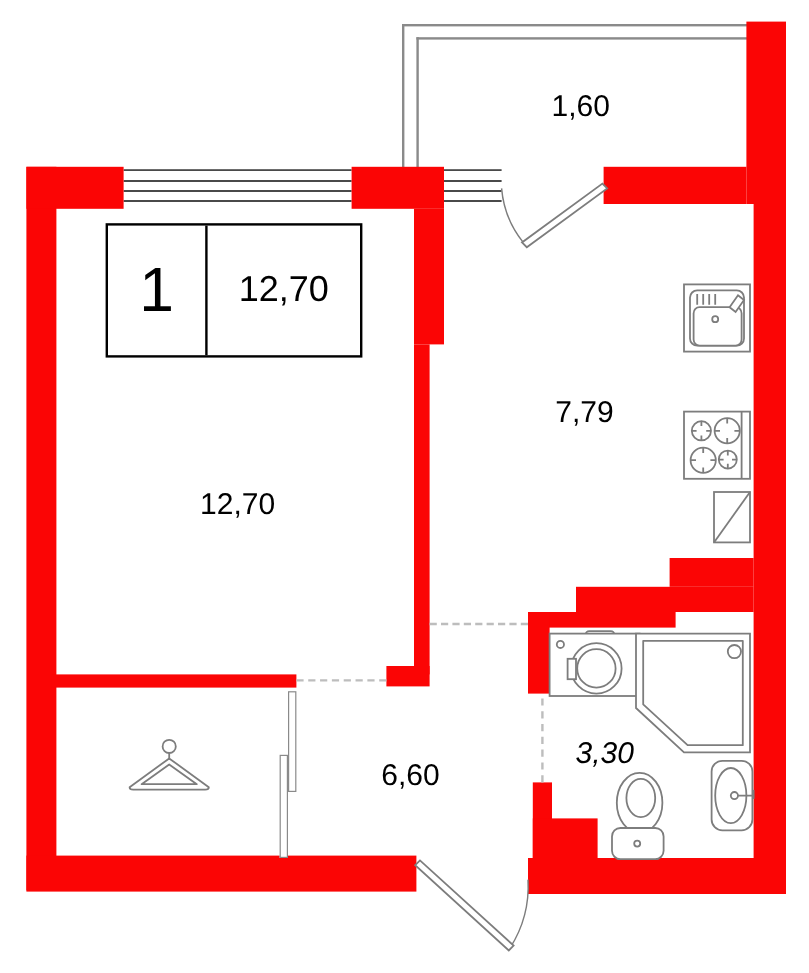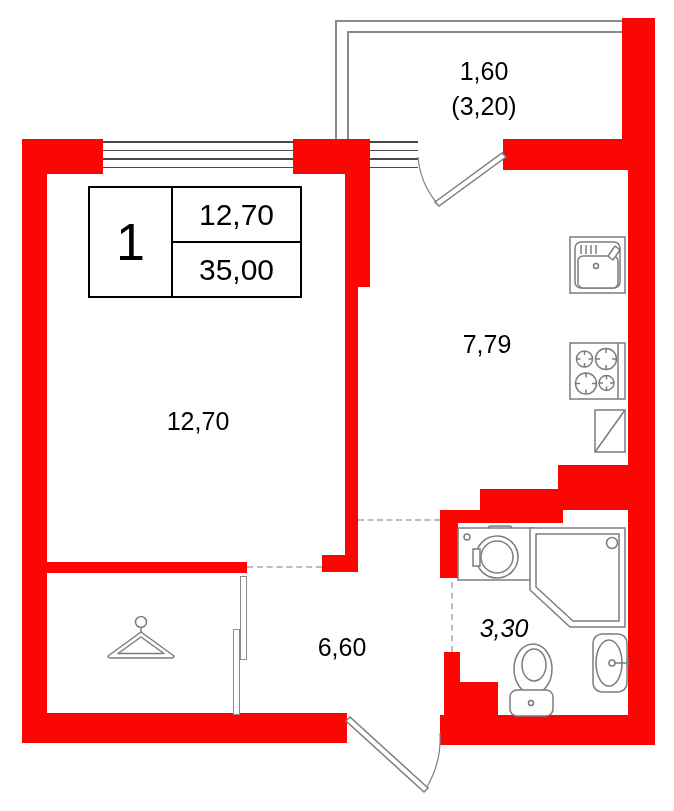--- a/index.html
+++ b/index.html
@@ -189,26 +189,24 @@
       <line x1="41" y1="17.5" x2="41" y2="22"></line>
       <path d="M8 46 L41 22 L74 46 Q74 48 71 48 L11 48 Q8 48 8 46 Z" stroke-linejoin="round"></path>
       <path d="M18 43.5 L41 27 L64 43.5 Z" stroke-linejoin="round"></path>
     </svg>
   </div>
 
   <div id="infotable">
     <div class="cell-num">1</div>
     <div class="col-areas">
       <div class="arow">12,70</div>
-      <div class="arow">35,00</div>
     </div>
   </div>
 
   <div class="roomlabel" style="left:484px;top:89px;">
     <div>1,60</div>
-    <div>(3,20)</div>
   </div>
   <div class="roomlabel" style="left:487px;top:344px;">7,79</div>
   <div class="roomlabel" style="left:198px;top:421px;">12,70</div>
   <div class="roomlabel" style="left:342px;top:647px;">6,60</div>
   <div class="roomlabel" style="left:504px;top:628px;font-style:italic;">3,30</div>
 
 </div>
 
 </body></html>

